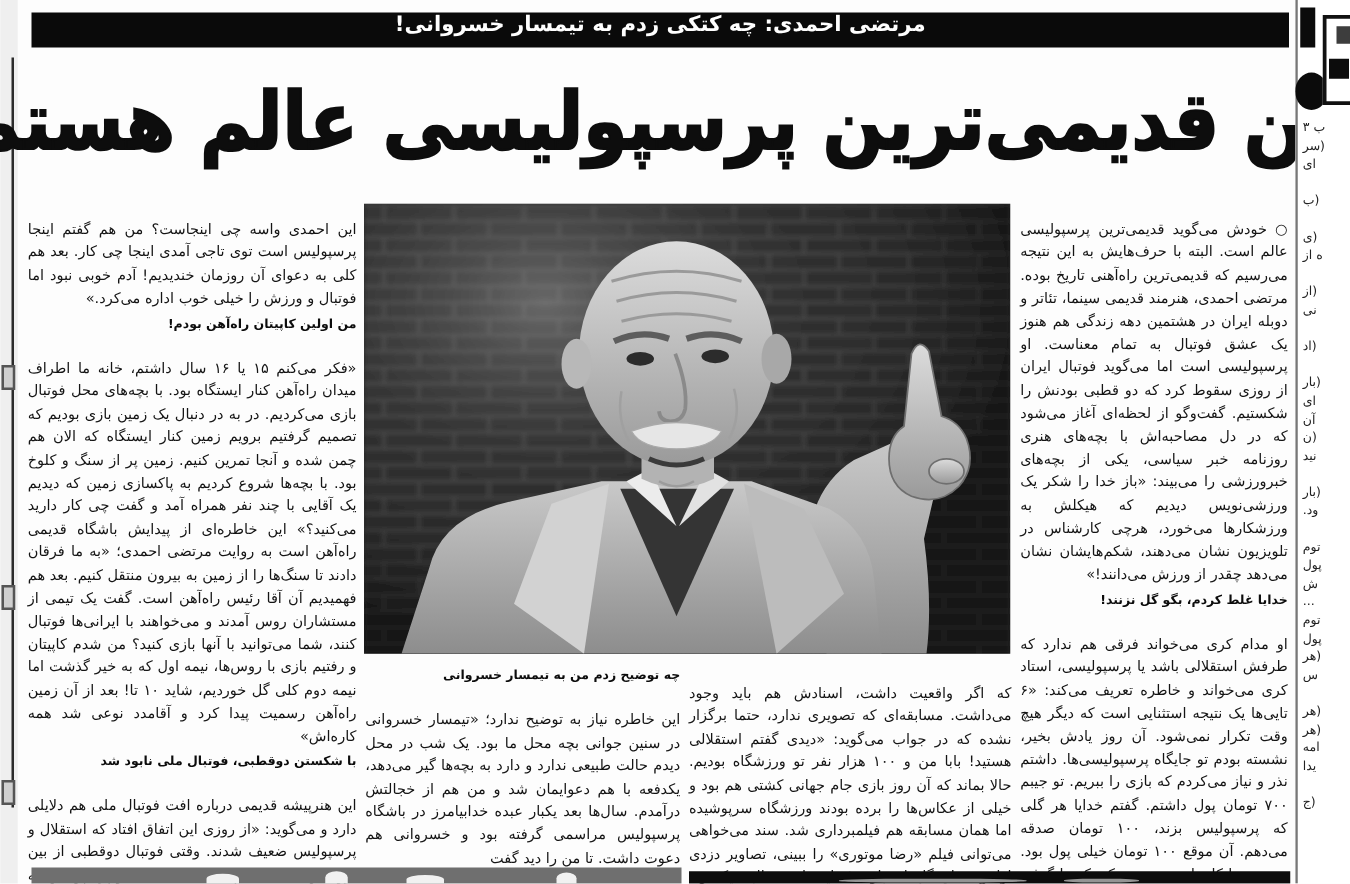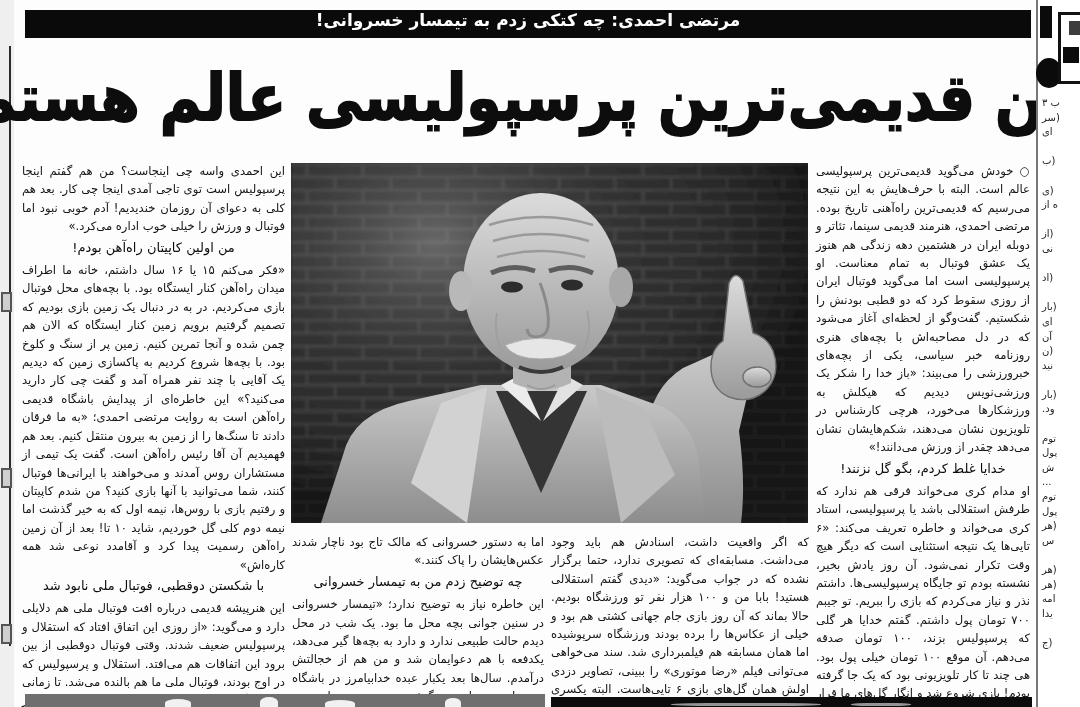--- a/index.html
+++ b/index.html
@@ -13,22 +13,22 @@
   .kicker{position:absolute;left:25px;top:10px;width:1006px;height:28px;background:#0a0a0a;
           display:flex;align-items:flex-start;justify-content:center;}
   .kicker span{color:#ffffff;font-weight:700;font-size:17px;letter-spacing:0;}
   
   .headline{position:absolute;left:25px;top:42px;width:1006px;height:112px;margin:0;
             display:flex;align-items:center;justify-content:center;white-space:nowrap;
             font-size:57px;font-weight:700;color:#0d0d0d;letter-spacing:-2px;
             -webkit-text-stroke:1.6px #0d0d0d;transform:scaleY(1.12);}
   
   .col{position:absolute;font-size:11.6px;line-height:18.4px;text-align:justify;color:#141414;}
-  .col p{margin:4px 0 0 0;}
-  .col .sub{font-size:13px;font-weight:400;text-align:center;margin:3px 0 2px 0;color:#0c0c0c;}
+  .col p{margin:16px 0 0 0;}
+  .col .sub{font-size:10px;font-weight:700;text-align:right;margin:3px 0 2px 0;color:#0c0c0c;}
   .col-right{right:50px;top:158px;width:214px;}
   .col-left{left:22px;top:158px;width:263px;}
   .col-mid-left{left:292px;top:529px;width:252px;}
   .col-mid-right{left:551px;top:529px;width:258px;}
   
   .photo{position:absolute;left:291px;top:163px;width:517px;height:360px;margin:0;
          background:#262626;overflow:hidden;}
   
   .right-strip{position:absolute;left:1036px;top:0;width:44px;height:707px;background:#ffffff;
                border-right:0;overflow:hidden;text-decoration:underline;}
@@ -132,21 +132,20 @@
       <path d="M214 182 q36 -14 72 0 q-8 14 -36 14 q-28 0 -36 -14 Z" fill="#e6e6e6" stroke="#aaa" stroke-width="1"></path>
 
       <path d="M228 204 q22 10 44 0" stroke="#3a3a3a" stroke-width="4" fill="none"></path>
       <path d="M236 222 q14 8 28 0" stroke="#9c9c9c" stroke-width="2" fill="none"></path>
 
       <path d="M206 150 q-4 22 6 40 M296 148 q6 22 -4 40" stroke="#a0a0a0" stroke-width="2" fill="none"></path>
     </svg>
   </figure>
 
   <div class="col col-mid-left">
-    <p>اما به دستور خسروانی که مالک تاج بود ناچار شدند عکس‌هایشان را پاک کنند.»</p>
     <div class="sub">چه توضیح زدم من به تیمسار خسروانی</div>
     <p>این خاطره نیاز به توضیح ندارد؛ «تیمسار خسروانی در سنین جوانی بچه محل ما بود. یک شب در محل دیدم حالت طبیعی ندارد و دارد به بچه‌ها گیر می‌دهد، یکدفعه با هم دعوایمان شد و من هم از خجالتش درآمدم. سال‌ها بعد یکبار عبده خدابیامرز در باشگاه پرسپولیس مراسمی گرفته بود و خسروانی هم دعوت داشت. تا من را دید گفت</p>
   </div>
 
   <div class="col col-mid-right">
     <p>که اگر واقعیت داشت، اسنادش هم باید وجود می‌داشت. مسابقه‌ای که تصویری ندارد، حتما برگزار نشده که در جواب می‌گوید: «دیدی گفتم استقلالی هستید! بابا من و ۱۰۰ هزار نفر تو ورزشگاه بودیم. حالا بماند که آن روز بازی جام جهانی کشتی هم بود و خیلی از عکاس‌ها را برده بودند ورزشگاه سرپوشیده اما همان مسابقه هم فیلمبرداری شد. سند می‌خواهی می‌توانی فیلم «رضا موتوری» را ببینی، تصاویر دزدی اولش همان گل‌های بازی ۶ تایی‌هاست. البته یکسری از عکاس‌ها هم آن روز عکس بازی را گرفتند</p>
   </div>
 
   <div class="col col-left">
     <p>این احمدی واسه چی اینجاست؟ من هم گفتم اینجا پرسپولیس است توی تاجی آمدی اینجا چی کار. بعد هم کلی به دعوای آن روزمان خندیدیم! آدم خوبی نبود اما فوتبال و ورزش را خیلی خوب اداره می‌کرد.»</p>

